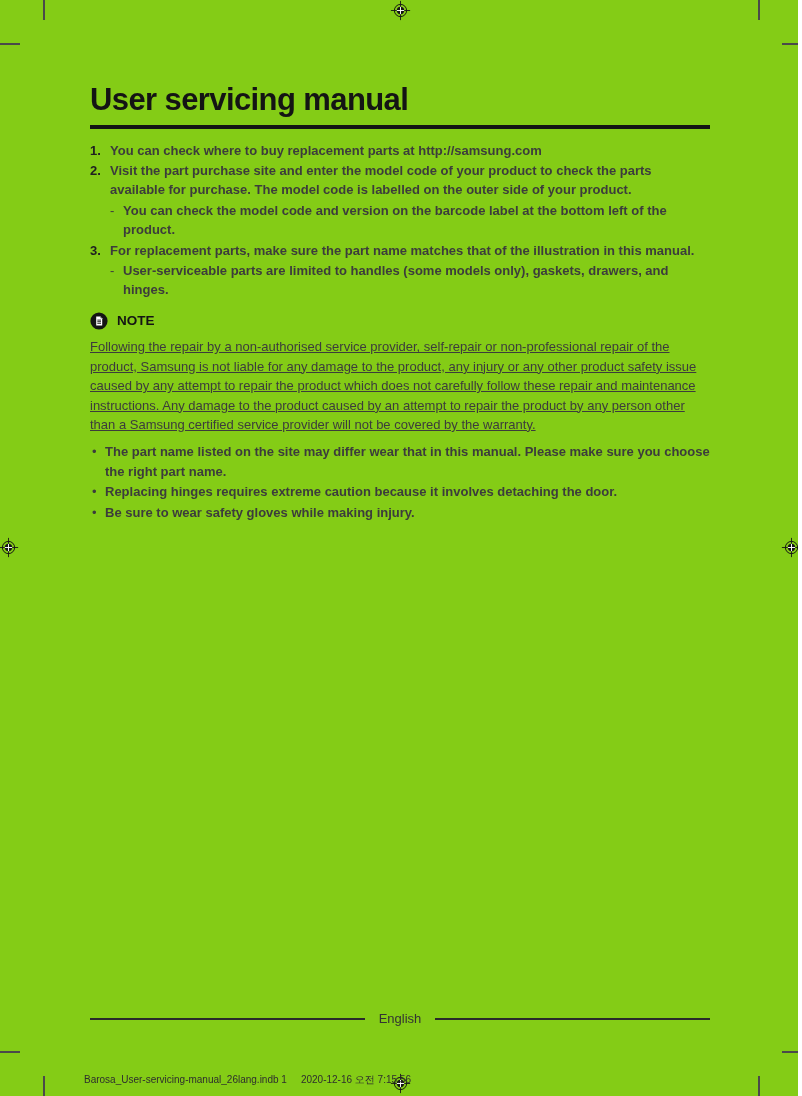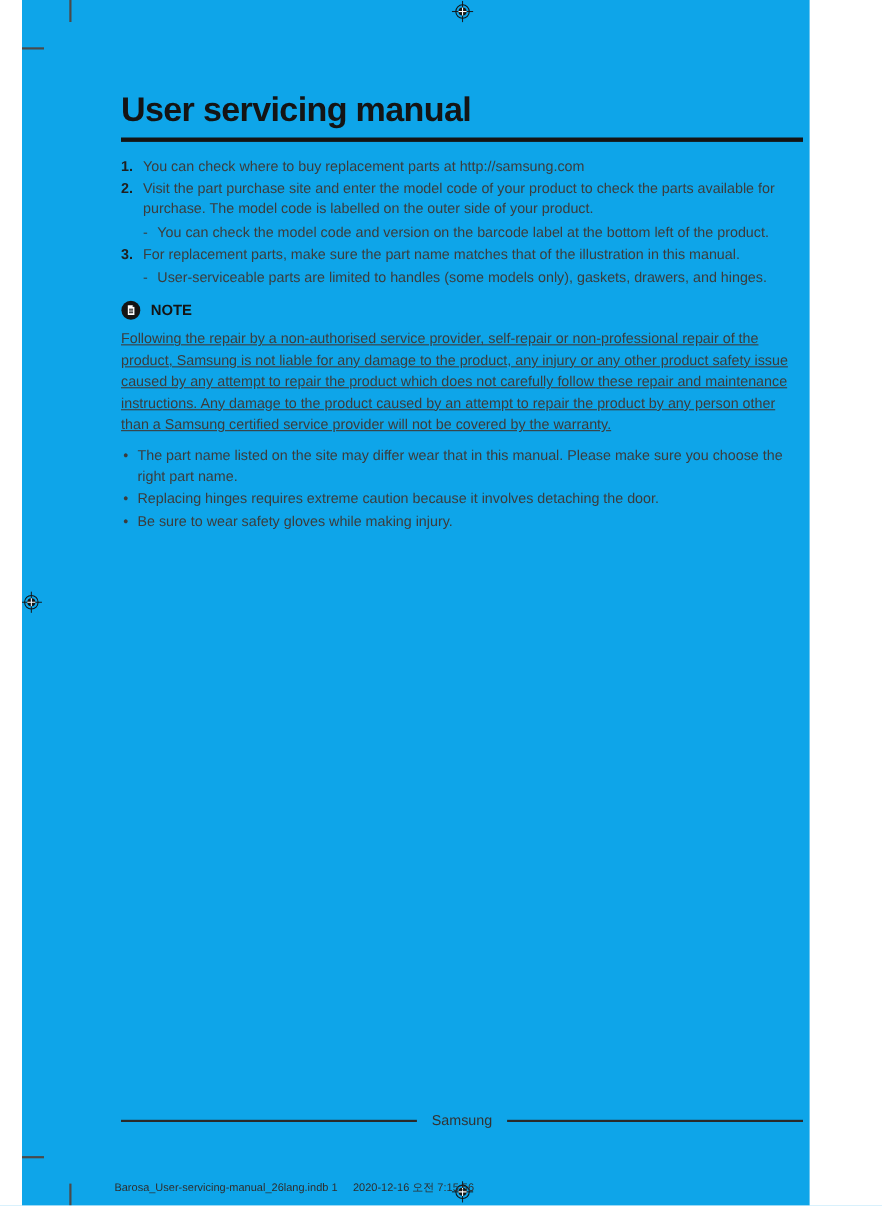--- a/index.html
+++ b/index.html
@@ -1,23 +1,22 @@
 <!DOCTYPE html>
 <html><head>
 <meta charset="utf-8">
 <style>
   html,body{margin:0;padding:0;background:#ffffff;}
   .sheet{
     position:relative;
-    width:716px;height:1096px;
-    background:#0ea5e9;
+    width:798px;height:1096px;
+    background:#84cc16;
     overflow:hidden;
     font-family:"Liberation Sans", sans-serif;
     color:#3a3a3a;
-    margin-left:20px;
   }
   
   .crop{position:absolute;background:#4a4a4a;}
   .crop.v{width:1.5px;height:20px;}
   .crop.h{width:20px;height:1.5px;}
   .regmark{position:absolute;width:21px;height:21px;}
   
   .content{position:absolute;left:90px;top:82px;width:620px;}
   .page-title{
     margin:0;
@@ -25,21 +24,21 @@
     font-weight:700;letter-spacing:-0.6px;
     color:#141414;
   }
   .title-rule{height:4px;background:#141414;margin-top:7px;}
   .body-text{font-size:13px;line-height:19.4px;color:#3c3c3c;}
   .steps{margin-top:12px;}
   .num-row{display:flex;margin-bottom:1px;}
   .num{flex:0 0 20px;font-weight:700;color:#202020;}
   .sub-row{display:flex;padding-left:20px;margin-bottom:1px;}
   .dash{flex:0 0 13px;}
-  .itext{flex:1;}
+  .itext{flex:1;font-weight:bold;}
   .label-row{
     display:flex;align-items:center;gap:9px;
     margin-top:11px;
     font-size:13.5px;font-weight:700;color:#141414;
   }
   .label-row svg{display:block;}
   .note-body{margin:7px 0 0 0;text-decoration:underline;}
   .bullets{margin-top:8px;}
   .bullet-row{display:flex;margin-bottom:1px;}
   .bullet{flex:0 0 13px;padding-left:2px;}
@@ -162,21 +161,21 @@
       <div class="bullet-row">
         <span class="bullet">•</span>
         <div class="itext">Be sure to wear safety gloves while making injury.</div>
       </div>
     </div>
 
   </div>
 
   <div class="footer">
     <span class="rule"></span>
-    <span>Samsung</span>
+    <span>English</span>
     <span class="rule"></span>
   </div>
 
   <div class="print-slug">
     <span>Barosa_User-servicing-manual_26lang.indb   1</span><span>2020-12-16   오전 7:15:56</span>
   </div>
 
 </div>
 
 </body></html>

